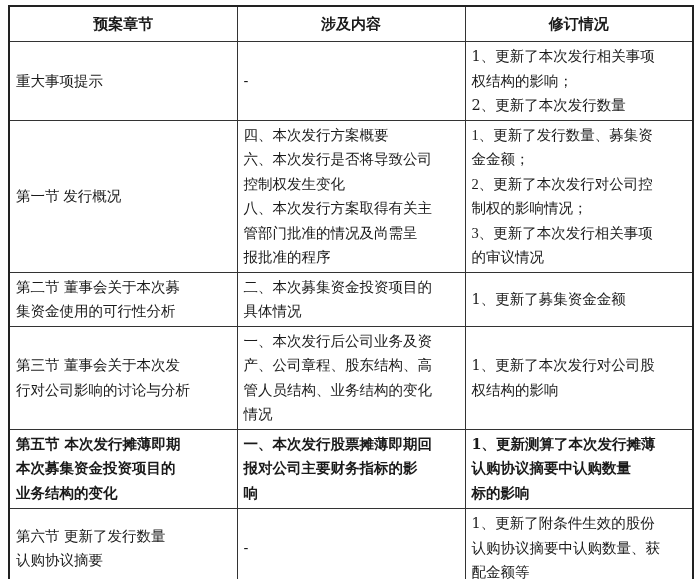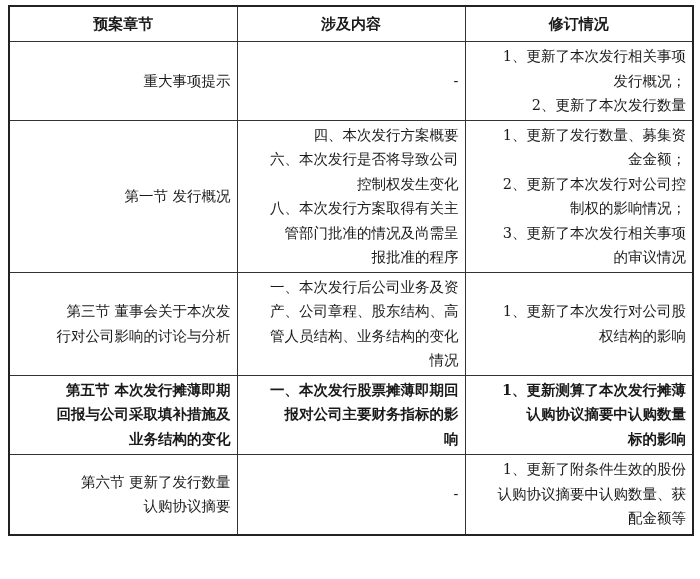--- a/index.html
+++ b/index.html
@@ -14,22 +14,22 @@
       border: 1px solid #333; padding: 2px 6px; vertical-align: middle;
       font-size: 14.5px; line-height: 24.5px; text-align: left; font-weight: normal;
     }
     table.rev th {
       text-align: center; font-weight: bold; height: 30px;
       font-family: "DejaVu Sans", "Liberation Sans", sans-serif; font-size: 15px;
       border-bottom: 1px solid #333;
     }
     col.c1 { width: 228px; } col.c2 { width: 228px; } col.c3 { width: 228px; }
     td.top { vertical-align: top; }
-    .line { display: block; white-space: nowrap; text-align: right; }
-    tr.r1 td { height: 71px; } tr.r2 td { height: 145px; } tr.r3 td { height: 48px; }
+    .line { display: block; white-space: nowrap; }
+    tr.r1 td { height: 71px; } tr.r2 td { height: 145px; font-family: Liberation Serif, serif; } tr.r3 td { height: 48px; }
     tr.r4 td { height: 91px; } tr.r5 td { height: 74px; font-weight: bold; } tr.r6 td { height: 75px; }
   </style>
 </head>
 <body>
 
 <table class="rev">
   <colgroup>
       <col class="c1">
       <col class="c2">
       <col class="c3">
@@ -44,21 +44,21 @@
   <tbody>
     <tr class="r1">
       <td>
         <span class="line">重大事项提示</span>
       </td>
       <td>
         <span class="line">-</span>
       </td>
       <td>
         <span class="line">1、更新了本次发行相关事项</span>
-        <span class="line">发行概况；</span>
+        <span class="line">权结构的影响；</span>
         <span class="line">2、更新了本次发行数量</span>
       </td>
     </tr>
     <tr class="r2">
       <td class="top">
         <span class="line">第一节 发行概况</span>
       </td>
       <td>
         <span class="line">四、本次发行方案概要</span>
         <span class="line">六、本次发行是否将导致公司</span>
@@ -69,40 +69,53 @@
       </td>
       <td>
         <span class="line">1、更新了发行数量、募集资</span>
         <span class="line">金金额；</span>
         <span class="line">2、更新了本次发行对公司控</span>
         <span class="line">制权的影响情况；</span>
         <span class="line">3、更新了本次发行相关事项</span>
         <span class="line">的审议情况</span>
       </td>
     </tr>
+    <tr class="r3">
+      <td>
+        <span class="line">第二节  董事会关于本次募</span>
+        <span class="line">集资金使用的可行性分析</span>
+      </td>
+      <td>
+        <span class="line">二、本次募集资金投资项目的</span>
+        <span class="line">具体情况</span>
+      </td>
+      <td>
+        <span class="line">1、更新了募集资金金额</span>
+      </td>
+    </tr>
     <tr class="r4">
       <td>
         <span class="line">第三节  董事会关于本次发</span>
         <span class="line">行对公司影响的讨论与分析</span>
       </td>
       <td>
         <span class="line">一、本次发行后公司业务及资</span>
         <span class="line">产、公司章程、股东结构、高</span>
         <span class="line">管人员结构、业务结构的变化</span>
         <span class="line">情况</span>
       </td>
       <td>
         <span class="line">1、更新了本次发行对公司股</span>
         <span class="line">权结构的影响</span>
       </td>
     </tr>
     <tr class="r5">
       <td>
         <span class="line">第五节  本次发行摊薄即期</span>
-        <span class="line">回报与公司采取填补措施及</span>
+        <span class="line">本次募集资金投资项目的</span>
         <span class="line">业务结构的变化</span>
       </td>
       <td>
         <span class="line">一、本次发行股票摊薄即期回</span>
         <span class="line">报对公司主要财务指标的影</span>
         <span class="line">响</span>
       </td>
       <td>
         <span class="line">1、更新测算了本次发行摊薄</span>
         <span class="line">认购协议摘要中认购数量</span>

